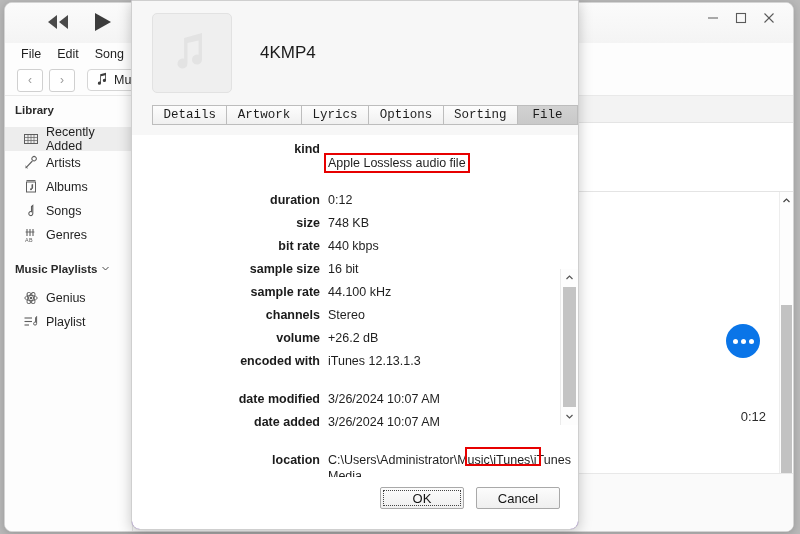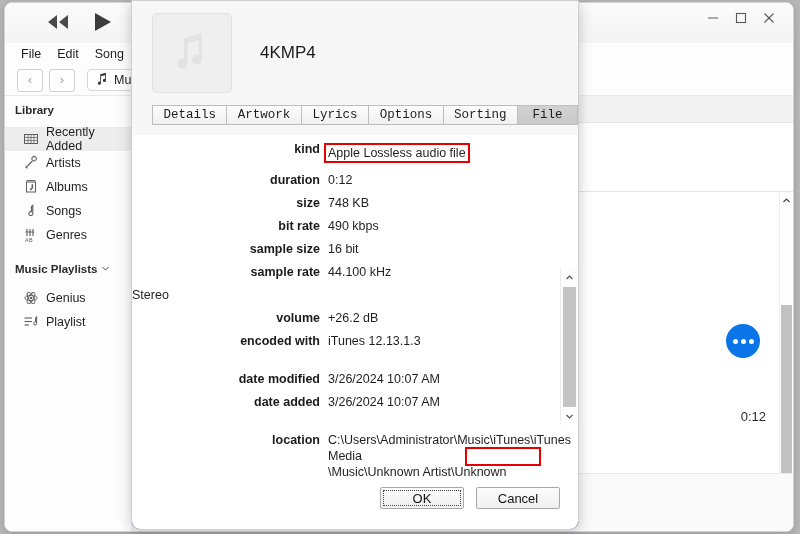--- a/index.html
+++ b/index.html
@@ -155,21 +155,21 @@
     position:absolute;left:0;top:134px;right:0;bottom:52px;background:#fff;
   }
   .rows{position:absolute;left:0;top:6px;right:26px;}
   .row{display:flex;align-items:flex-start;margin-bottom:7px;}
   .rlabel{
     width:196px;flex:0 0 196px;text-align:right;padding-right:8px;box-sizing:border-box;
     font-size:12.5px;font-weight:bold;color:#1b1b1b;line-height:16px;
   }
   .rvalue{font-size:12.5px;color:#1f1f1f;line-height:16px;white-space:pre-line;}
   .row.spaced{margin-top:22px;}
-  .hl{outline:2px solid #e70000;outline-offset:0px;padding:0 2px;margin:4px -2px;display:inline-block;text-align:right;}
+  .hl{outline:2px solid #e70000;outline-offset:0px;padding:0 2px;margin:14px -2px;display:inline-block;text-align:right;}
   .loc-hl{
     position:absolute;left:465px;top:447px;width:76px;height:19px;
     border:2px solid #e70000;box-sizing:border-box;
   }
 
   
   .dlg-scroll{
     position:absolute;right:0;top:134px;width:17px;bottom:52px;
     background:#fdfdfd;border-left:1px solid #ebebeb;
   }
@@ -433,34 +433,35 @@
           <div class="rvalue">0:12</div>
         </div>
 
         <div class="row">
           <div class="rlabel">size</div>
           <div class="rvalue">748 KB</div>
         </div>
 
         <div class="row">
           <div class="rlabel">bit rate</div>
-          <div class="rvalue">490 kbps</div>
+          <div class="rvalue">440 kbps</div>
         </div>
 
         <div class="row">
           <div class="rlabel">sample size</div>
           <div class="rvalue">16 bit</div>
         </div>
 
         <div class="row">
           <div class="rlabel">sample rate</div>
           <div class="rvalue">44.100 kHz</div>
         </div>
 
         <div class="row">
+          <div class="rlabel">channels</div>
           <div class="rvalue">Stereo</div>
         </div>
 
         <div class="row">
           <div class="rlabel">volume</div>
           <div class="rvalue">+26.2 dB</div>
         </div>
 
         <div class="row">
           <div class="rlabel">encoded with</div>

